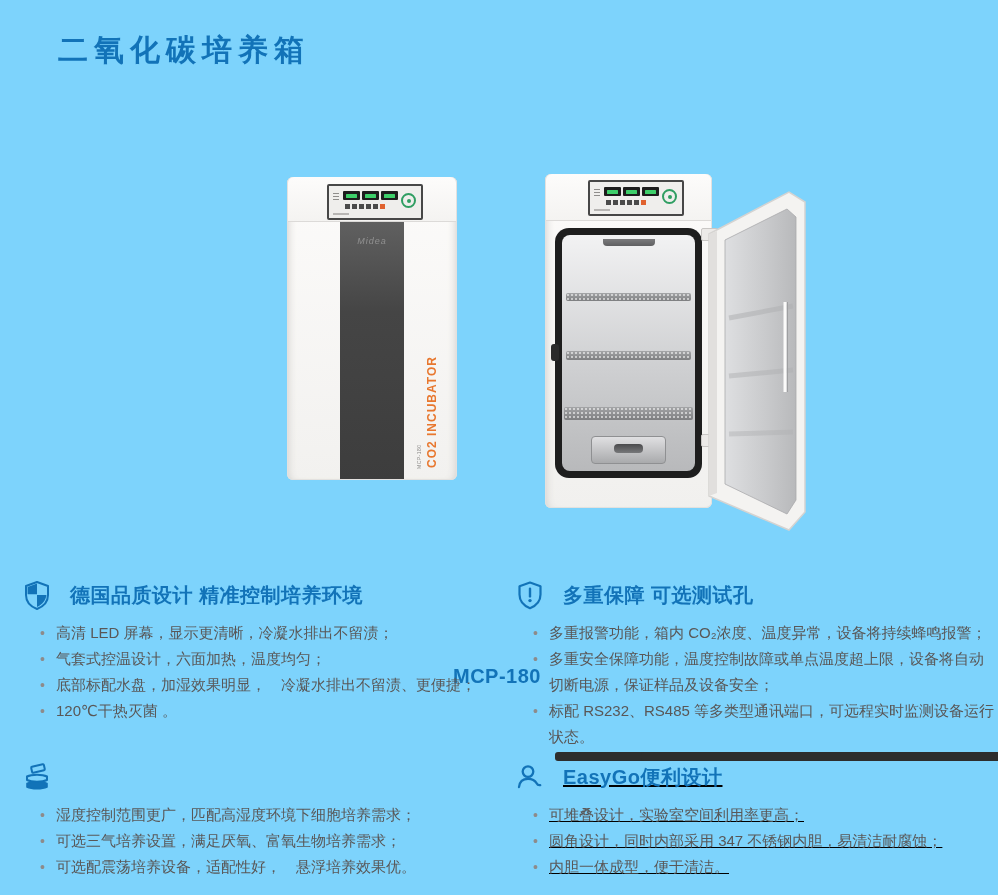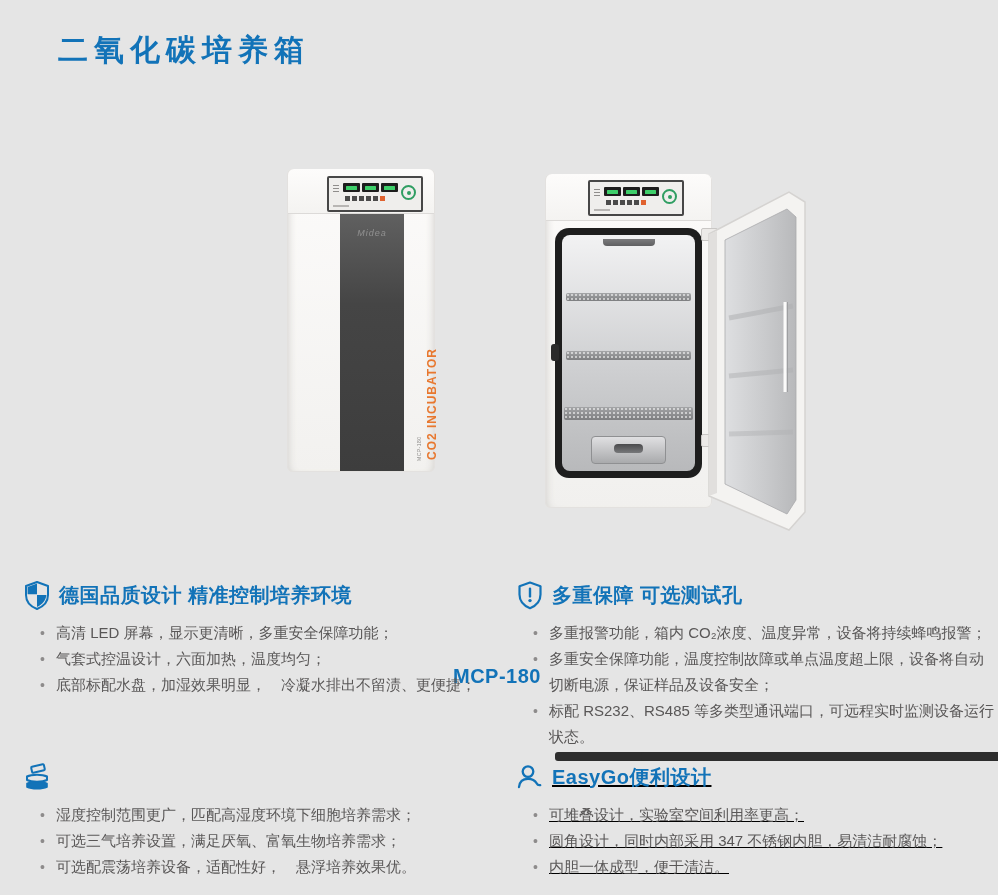--- a/index.html
+++ b/index.html
@@ -1,27 +1,27 @@
 <!DOCTYPE html>
 <html><head>
 <meta charset="utf-8">
 <style>
   html,body{margin:0;padding:0;background:#ffffff;}
   body{font-family:"Liberation Sans","DejaVu Sans",sans-serif;}
-  .page{position:relative;width:998px;height:895px;background:#e5e5e5;overflow:hidden;}
+  .page{position:relative;width:998px;height:895px;background:#7dd3fc;overflow:hidden;}
 
   
   .page-title{position:absolute;left:58px;top:30px;font-size:30px;font-weight:bold;
     color:#1273b8;letter-spacing:6px;}
 
   
   .product-area{position:absolute;left:0;top:160px;width:998px;height:390px;}
 
   
-  .front-unit{position:absolute;left:287px;top:9px;width:148px;height:303px;border-radius:6px;
+  .front-unit{position:absolute;left:287px;top:17px;width:170px;height:303px;border-radius:6px;
     background:linear-gradient(180deg,#fcfbfa,#f2f1ef);
     box-shadow:inset 0 0 0 1px #e3e1df, inset -7px 0 9px -6px #cfcdca, inset 7px 0 9px -6px #cfcdca;}
   .front-top{position:absolute;left:1px;right:1px;top:0;height:44px;border-bottom:1px solid #dcdad8;
     border-radius:6px 6px 0 0;background:linear-gradient(180deg,#fdfcfb,#f4f3f1);}
   .front-door-dark{position:absolute;top:45px;bottom:1px;left:53px;width:64px;
     background:linear-gradient(180deg,#606060,#454545 35%,#3d3d3d);}
   .brand-logo{position:absolute;left:0;right:0;top:14px;text-align:center;
     color:rgba(255,255,255,0.32);font-size:9px;font-style:italic;letter-spacing:1px;}
   .co2-vert{position:absolute;left:138px;top:183px;height:108px;writing-mode:vertical-rl;
     transform:rotate(180deg);color:#e8772e;font-weight:bold;font-size:12px;letter-spacing:1px;white-space:nowrap;}
@@ -76,21 +76,21 @@
   .foot{position:absolute;bottom:-8px;width:22px;height:9px;background:#2d2d2d;border-radius:3px;}
   .foot.f1{left:10px;} .foot.f2{left:96px;}
   .door-svg{position:absolute;left:148px;top:4px;}
 
   
   .model-label{position:absolute;left:412px;top:505px;width:170px;text-align:center;
     font-size:20px;font-weight:bold;color:#1273b8;letter-spacing:0.5px;}
 
   
   .feature{position:absolute;}
-  .feat-head{display:flex;align-items:center;gap:5px;}
+  .feat-head{display:flex;align-items:center;gap:16px;}
   .feat-head .ficon{width:32px;height:34px;flex:0 0 auto;display:flex;align-items:center;}
   .feat-title{font-size:20px;font-weight:bold;color:#1273b8;letter-spacing:0.5px;white-space:nowrap;}
   .feature ul{margin:8px 0 0 0;padding:0;list-style:none;}
   .feature li{position:relative;padding-left:34px;font-size:15px;line-height:26px;color:#595757;}
   .feature li::before{content:"\2022";position:absolute;left:18px;top:0;color:#8d8b8b;font-size:14px;}
   .f1{left:22px;top:578px;width:484px;}
   .f2{left:515px;top:578px;width:480px;}
   .f3{left:22px;top:760px;width:484px;}
   .f4{left:515px;top:760px;width:480px;text-decoration:underline;}
 </style>
@@ -216,23 +216,24 @@
       <span class="ficon">
         <svg width="30" height="32" viewBox="0 0 30 30">
           <path d="M15 2 L26 6 V15 C26 22 21.5 26.5 15 29 C8.5 26.5 4 22 4 15 V6 Z" fill="none" stroke="#1273b8" stroke-width="2" stroke-linejoin="round"></path>
           <path d="M15 3.4 L5.6 6.9 V14.3 H15 Z" fill="#1273b8"></path>
           <path d="M15 15 H24.4 C23.8 20.6 20.4 24.4 15 27 Z" fill="#1273b8"></path>
         </svg>
       </span>
       <span class="feat-title">德国品质设计 精准控制培养环境</span>
     </div>
     <ul>
-      <li>高清 LED 屏幕，显示更清晰，多重安全保障功能；</li>
+      <li>高清 LED 屏幕，显示更清晰，冷凝水排出不留渍；</li>
       <li>气套式控温设计，六面加热，温度均匀；</li>
       <li>底部标配水盘，加湿效果明显，　冷凝水排出不留渍、更便捷；</li>
+      <li>120℃干热灭菌 。</li>
     </ul>
   </section>
 
   <section class="feature f2">
     <div class="feat-head">
       <span class="ficon">
         <svg width="30" height="32" viewBox="0 0 30 30">
           <path d="M15 2.5 L25.5 6.2 V14.5 C25.5 21.4 21 25.8 15 28.2 C9 25.8 4.5 21.4 4.5 14.5 V6.2 Z" fill="none" stroke="#1273b8" stroke-width="2.2" stroke-linejoin="round"></path>
           <line x1="15" y1="8.8" x2="15" y2="16.4" stroke="#1273b8" stroke-width="2.4" stroke-linecap="round"></line>
           <circle cx="15" cy="20.6" r="1.7" fill="#1273b8"></circle>

